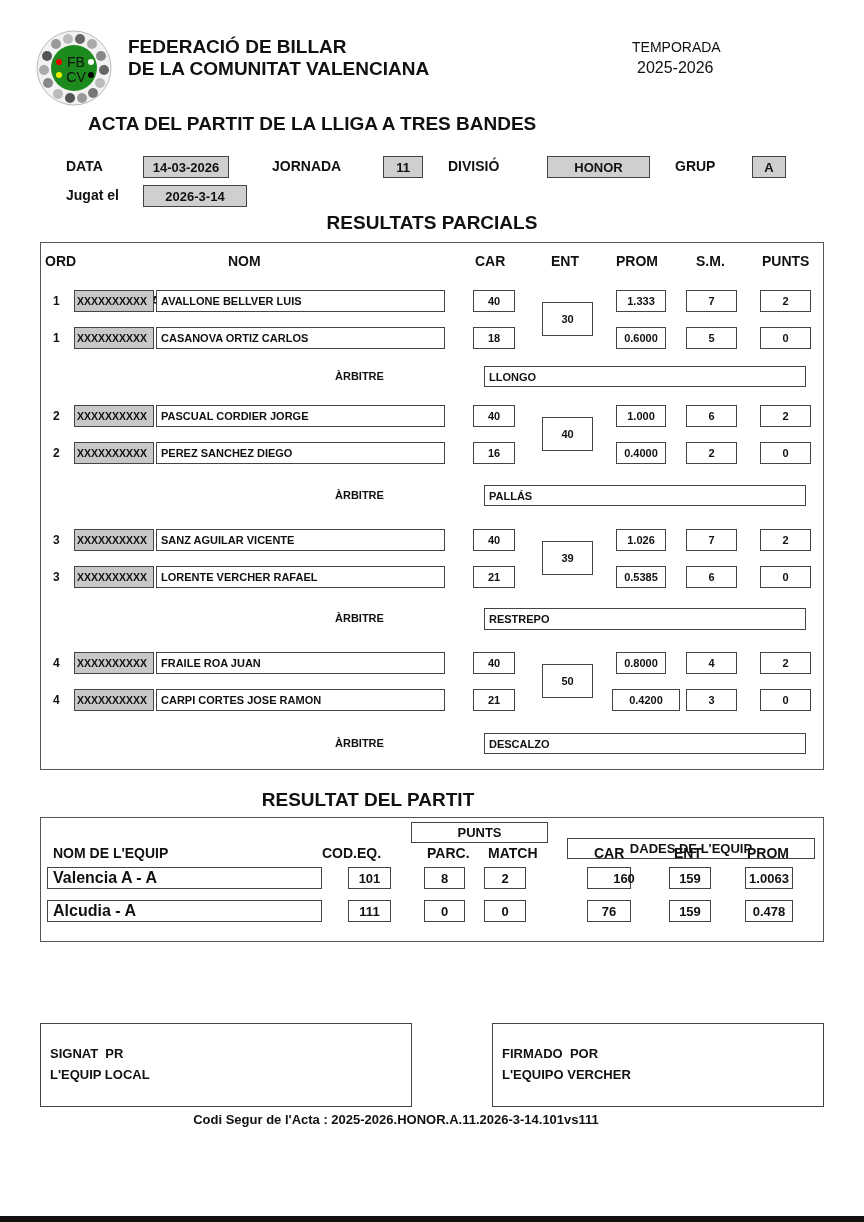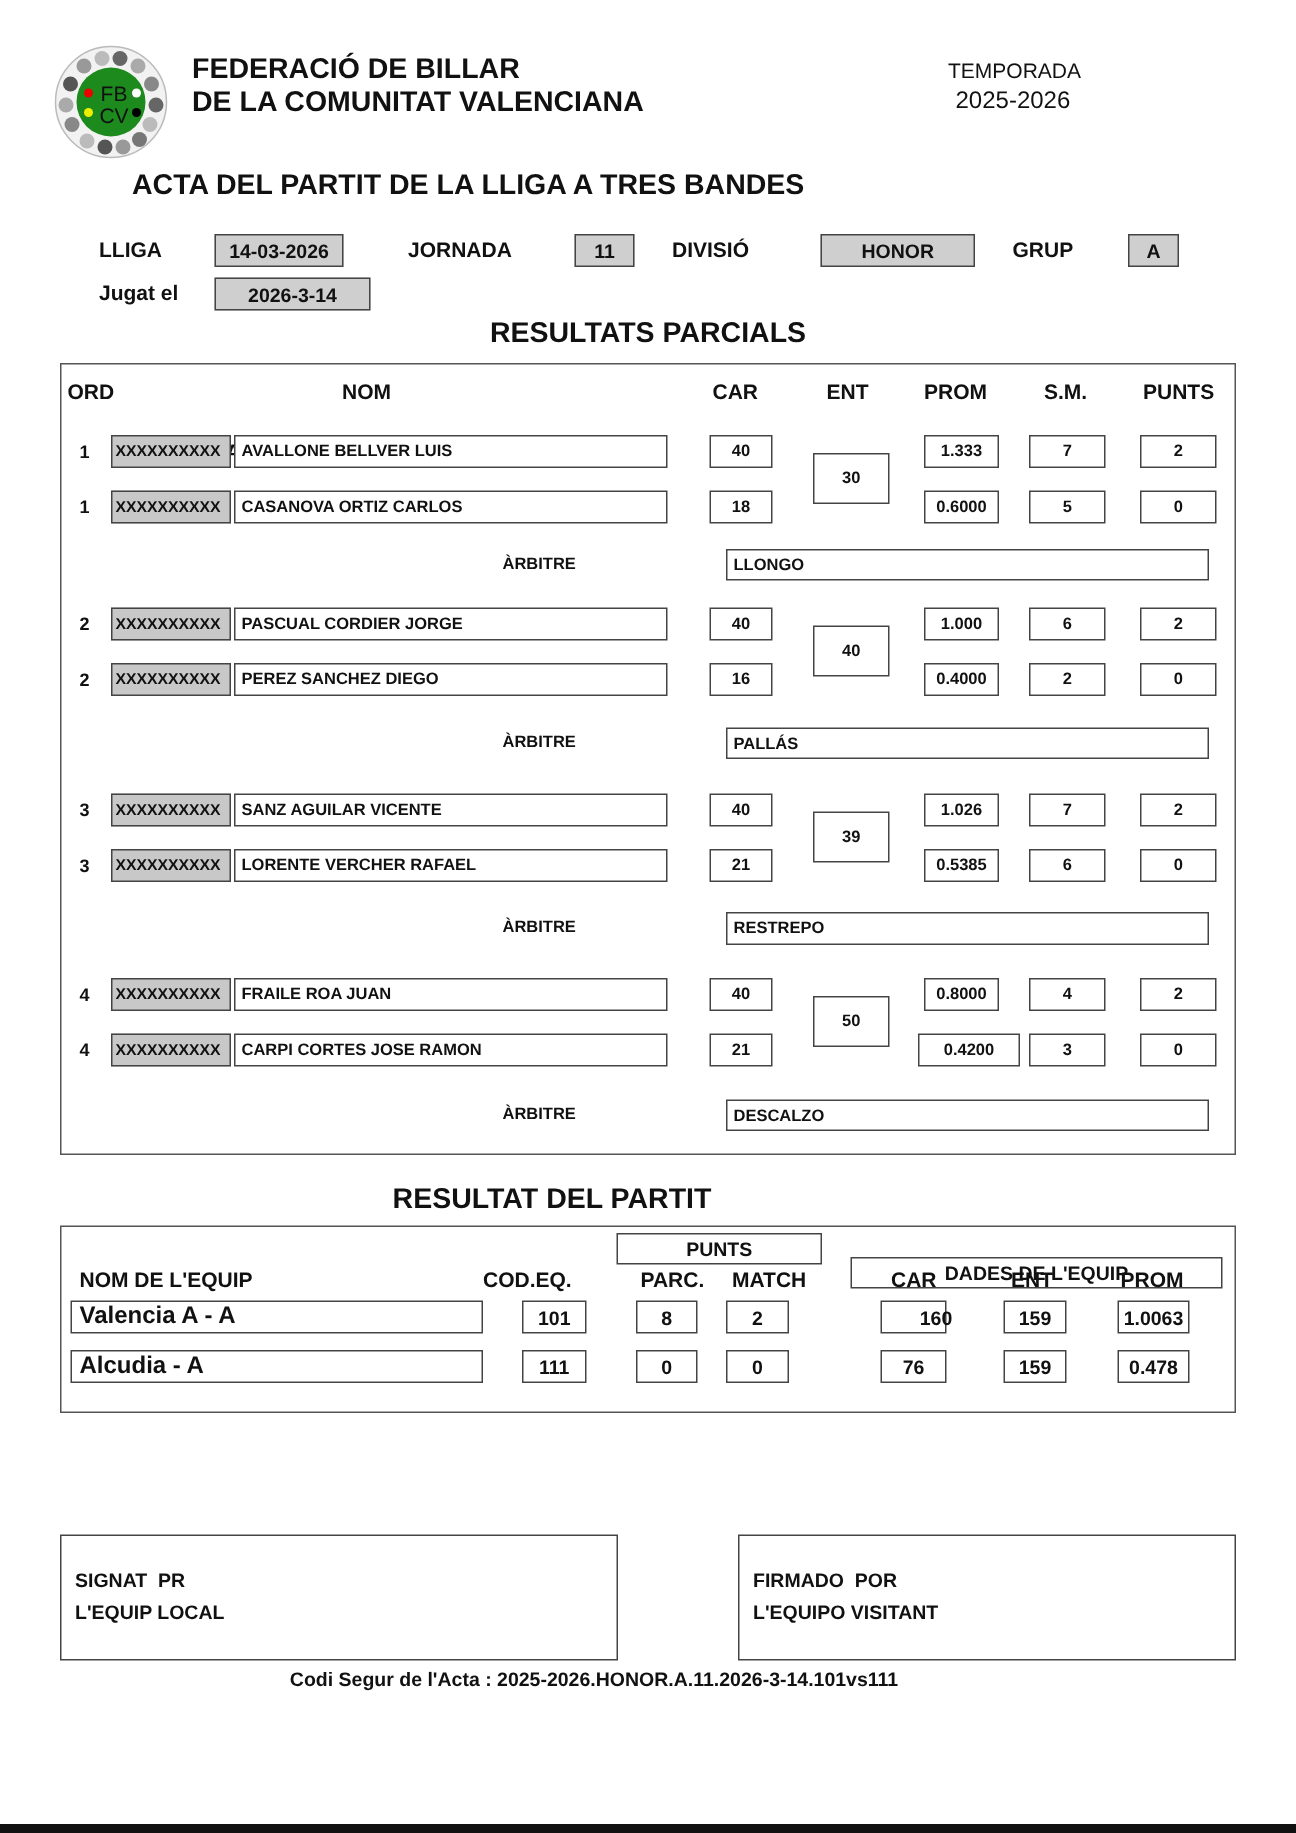--- a/index.html
+++ b/index.html
@@ -49,21 +49,21 @@
     <circle cx="55" cy="32" r="3" fill="#fff"></circle>
     <circle cx="55" cy="45" r="3" fill="#000"></circle>
   </svg>
 </div>
 <div class="abs b" style="left:128px;top:36px;font-size:19px;">FEDERACIÓ DE BILLAR</div>
 <div class="abs b" style="left:128px;top:58px;font-size:19px;">DE LA COMUNITAT VALENCIANA</div>
 <div class="abs" style="left:632px;top:39px;font-size:14px;">TEMPORADA</div>
 <div class="abs" style="left:637px;top:59px;font-size:16px;">2025-2026</div>
 <div class="abs b" style="left:88px;top:113px;font-size:19px;">ACTA DEL PARTIT DE LA LLIGA A TRES BANDES</div>
 
-<div class="lbl" style="left:66px;top:158px;">LLIGA</div>
+<div class="lbl" style="left:66px;top:158px;">DATA</div>
 <div class="box grey" style="left:143px;top:156px;width:86px;height:22px;font-size:13px;">14-03-2026</div>
 <div class="lbl" style="left:272px;top:158px;">JORNADA</div>
 <div class="box grey" style="left:383px;top:156px;width:40px;height:22px;font-size:13px;">11</div>
 <div class="lbl" style="left:448px;top:158px;">DIVISIÓ</div>
 <div class="box grey" style="left:547px;top:156px;width:103px;height:22px;font-size:13px;">HONOR</div>
 <div class="lbl" style="left:675px;top:158px;">GRUP</div>
 <div class="box grey" style="left:752px;top:156px;width:34px;height:22px;font-size:13px;">A</div>
 <div class="lbl" style="left:66px;top:187px;">Jugat el</div>
 <div class="box grey" style="left:143px;top:185px;width:104px;height:22px;font-size:13px;">2026-3-14</div>
 
@@ -177,17 +177,17 @@
     <div class="tbox" style="left:587px;top:900px;width:44px;height:22px;">76</div>
     <div class="tbox" style="left:669px;top:900px;width:42px;height:22px;">159</div>
     <div class="tbox" style="left:745px;top:900px;width:48px;height:22px;">0.478</div>
   </div>
 
 <div class="panel" style="left:40px;top:1023px;width:372px;height:84px;border-color:#444;"></div>
 <div class="abs b" style="left:50px;top:1046px;font-size:13px;white-space:pre;">SIGNAT  PR</div>
 <div class="abs b" style="left:50px;top:1067px;font-size:13px;">L'EQUIP LOCAL</div>
 <div class="panel" style="left:492px;top:1023px;width:332px;height:84px;border-color:#444;"></div>
 <div class="abs b" style="left:502px;top:1046px;font-size:13px;white-space:pre;">FIRMADO  POR</div>
-<div class="abs b" style="left:502px;top:1067px;font-size:13px;">L'EQUIPO VISITANT</div>
+<div class="abs b" style="left:502px;top:1067px;font-size:13px;">L'EQUIPO VERCHER</div>
 
 <div class="abs b" style="left:0;width:792px;text-align:center;top:1112px;font-size:13px;">Codi Segur de l'Acta : 2025-2026.HONOR.A.11.2026-3-14.101vs111</div>
 
 <div class="abs" style="left:0;top:1216px;width:864px;height:6px;background:#111;"></div>
 
 </body></html>

